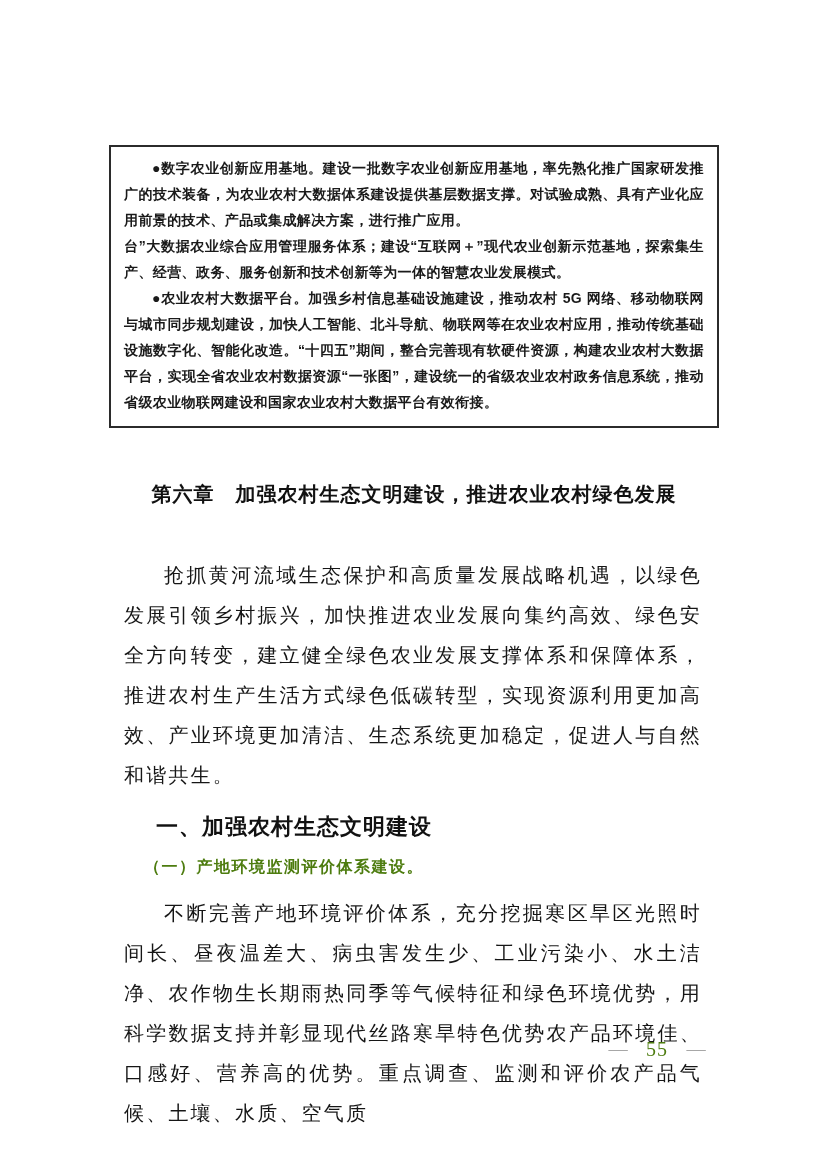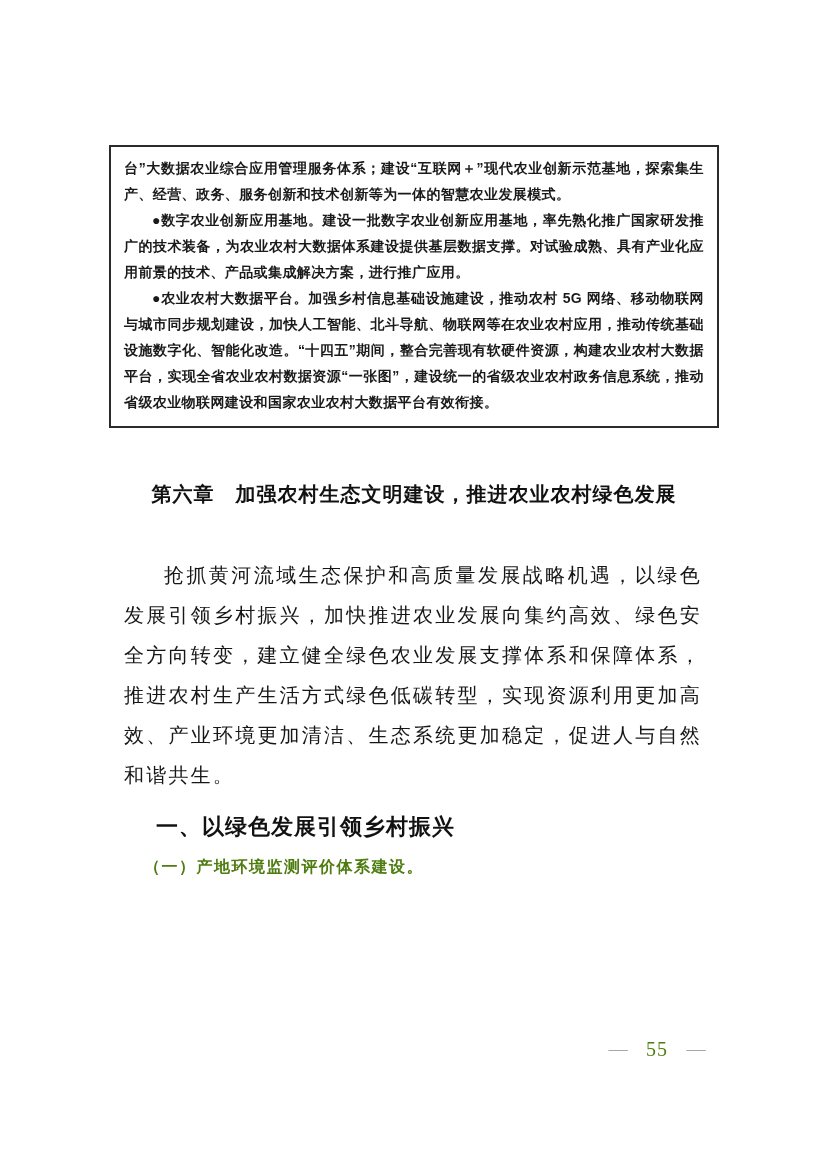--- a/index.html
+++ b/index.html
@@ -109,31 +109,32 @@
     color: #4d7c0f;
     letter-spacing: 1px;
   }
 </style>
 </head>
 <body>
 
 <div class="page">
 
   <div class="info-box">
+    <p class="box-para indent">●数字农业创新应用基地。建设一批数字农业创新应用基地，率先熟化推广国家研发推广的技术装备，为农业农村大数据体系建设提供基层数据支撑。对试验成熟、具有产业化应用前景的技术、产品或集成解决方案，进行推广应用。</p>
     <p class="box-para">台”大数据农业综合应用管理服务体系；建设“互联网＋”现代农业创新示范基地，探索集生产、经营、政务、服务创新和技术创新等为一体的智慧农业发展模式。</p>
-    <p class="box-para indent">●数字农业创新应用基地。建设一批数字农业创新应用基地，率先熟化推广国家研发推广的技术装备，为农业农村大数据体系建设提供基层数据支撑。对试验成熟、具有产业化应用前景的技术、产品或集成解决方案，进行推广应用。</p>
     <p class="box-para indent">●农业农村大数据平台。加强乡村信息基础设施建设，推动农村 5G 网络、移动物联网与城市同步规划建设，加快人工智能、北斗导航、物联网等在农业农村应用，推动传统基础设施数字化、智能化改造。“十四五”期间，整合完善现有软硬件资源，构建农业农村大数据平台，实现全省农业农村数据资源“一张图”，建设统一的省级农业农村政务信息系统，推动省级农业物联网建设和国家农业农村大数据平台有效衔接。</p>
   </div>
 
   <h1 class="chapter-title">第六章　加强农村生态文明建设，推进农业农村绿色发展</h1>
 
   <div class="body-col">
     <p class="body-para">抢抓黄河流域生态保护和高质量发展战略机遇，以绿色发展引领乡村振兴，加快推进农业发展向集约高效、绿色安全方向转变，建立健全绿色农业发展支撑体系和保障体系，推进农村生产生活方式绿色低碳转型，实现资源利用更加高效、产业环境更加清洁、生态系统更加稳定，促进人与自然和谐共生。</p>
-    <h2 class="section-heading">一、以绿色发展引领乡村振兴</h2>
+    <h2 class="section-heading">一、加强农村生态文明建设</h2>
     <h3 class="subsection-heading">（一）产地环境监测评价体系建设。</h3>
+    <p class="body-para second">不断完善产地环境评价体系，充分挖掘寒区旱区光照时间长、昼夜温差大、病虫害发生少、工业污染小、水土洁净、农作物生长期雨热同季等气候特征和绿色环境优势，用科学数据支持并彰显现代丝路寒旱特色优势农产品环境佳、口感好、营养高的优势。重点调查、监测和评价农产品气候、土壤、水质、空气质</p>
   </div>
 
   <div class="footer">
     <span class="dash">—</span>
     <span class="page-num">55</span>
     <span class="dash">—</span>
   </div>
 
 </div>
 

